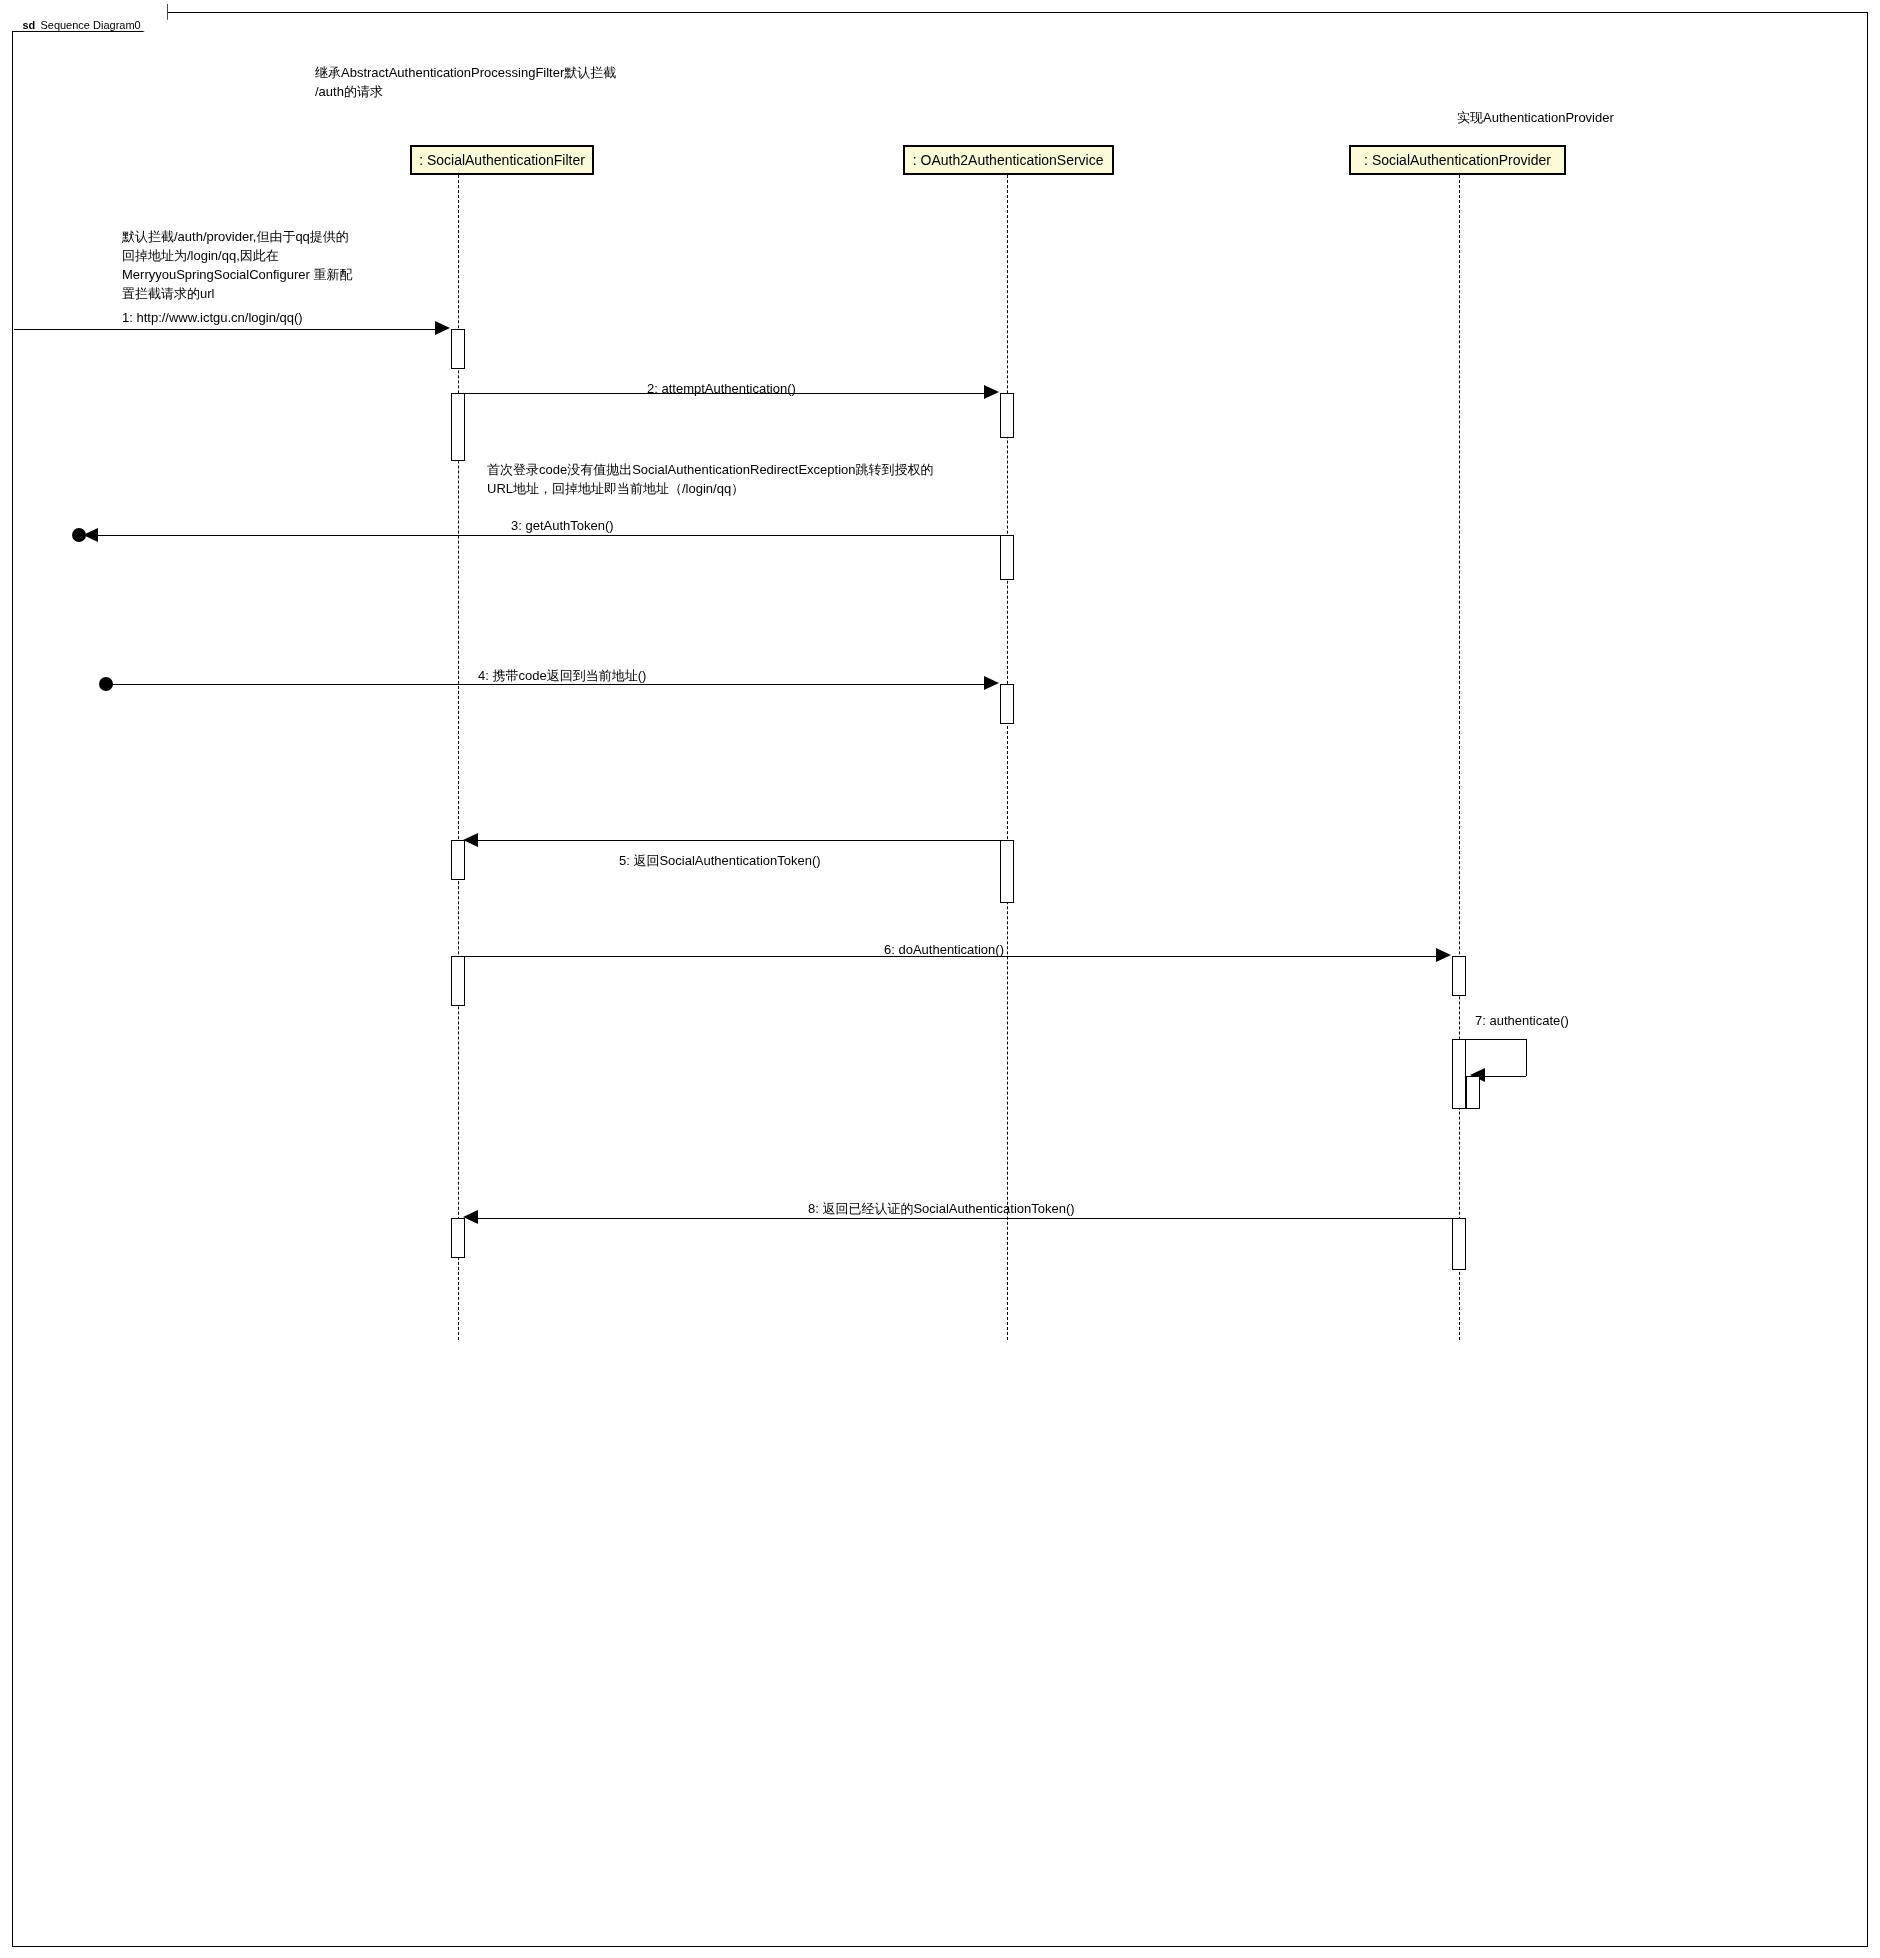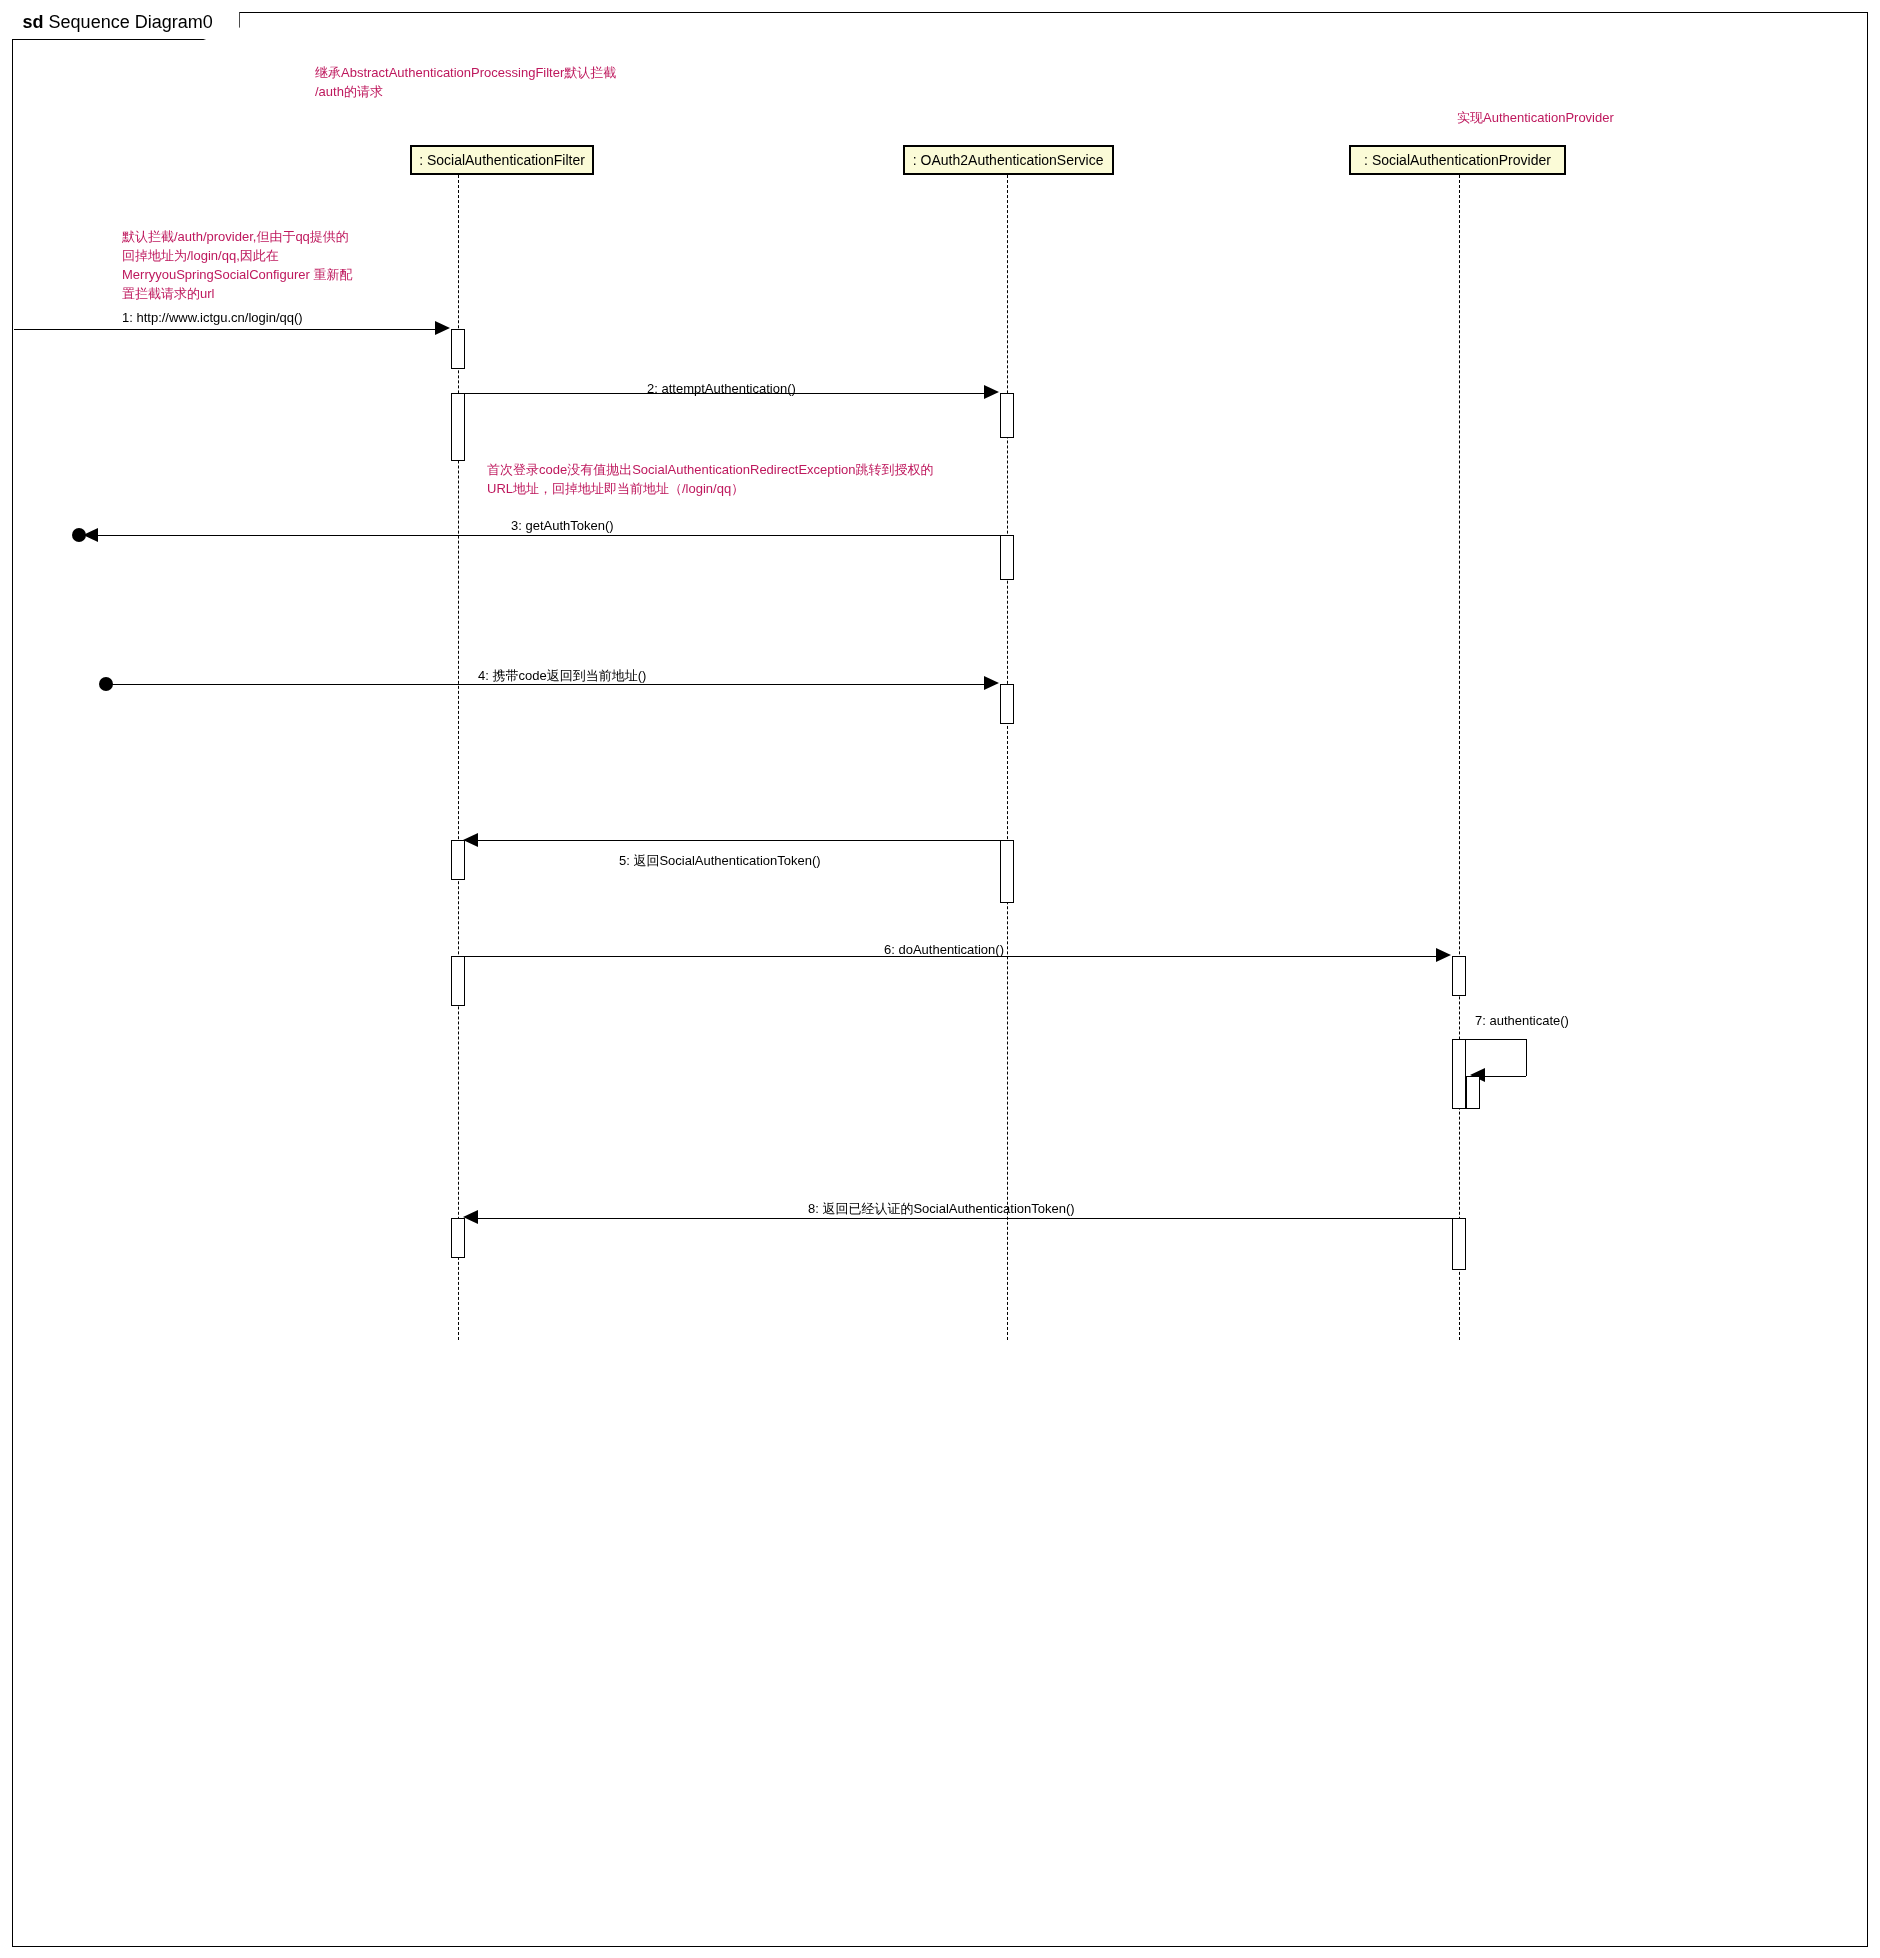--- a/index.html
+++ b/index.html
@@ -27,32 +27,32 @@
     width: 1856px;
     height: 1935px;
     border: 1.7px solid #000000;
     box-sizing: border-box;
   }
 
   
   .sd-tab {
     position: absolute;
     left: 12px;
-    top: 12px;
+    top: 4px;
     height: 28px;
     padding: 0 26px 0 10.4px;
     display: flex;
-    align-items: flex-start;
+    align-items: flex-end;
     background: #ffffff;
     border-right: 1.7px solid #000000;
     border-bottom: 1.7px solid #000000;
     box-sizing: border-box;
     -webkit-clip-path: polygon(0 0, 100% 0, 100% 55%, 84% 100%, 0 100%);
     clip-path: polygon(0 0, 100% 0, 100% 55%, 84% 100%, 0 100%);
-    font-size: 18px;
+    font-size: 11px;
     white-space: nowrap;
   }
   .sd-tab .kw { font-weight: bold; margin-right: 5.2px; }
 
   
   .lifeline-head {
     position: absolute;
     background: #fbfbd7;
     border: 2.6px solid #000000;
     box-sizing: border-box;
@@ -110,21 +110,21 @@
     font-size: 13px;
     white-space: nowrap;
     background: transparent;
   }
 
   
   .note {
     position: absolute;
     font-size: 13px;
     line-height: 1.45;
-    color: #be185d;
+    color: #000000;
     white-space: pre-line;
   }
 
   
   .self-top, .self-bottom {
     position: absolute;
     height: 0;
     border-top: 1.7px solid #000000;
   }
   .self-right {

